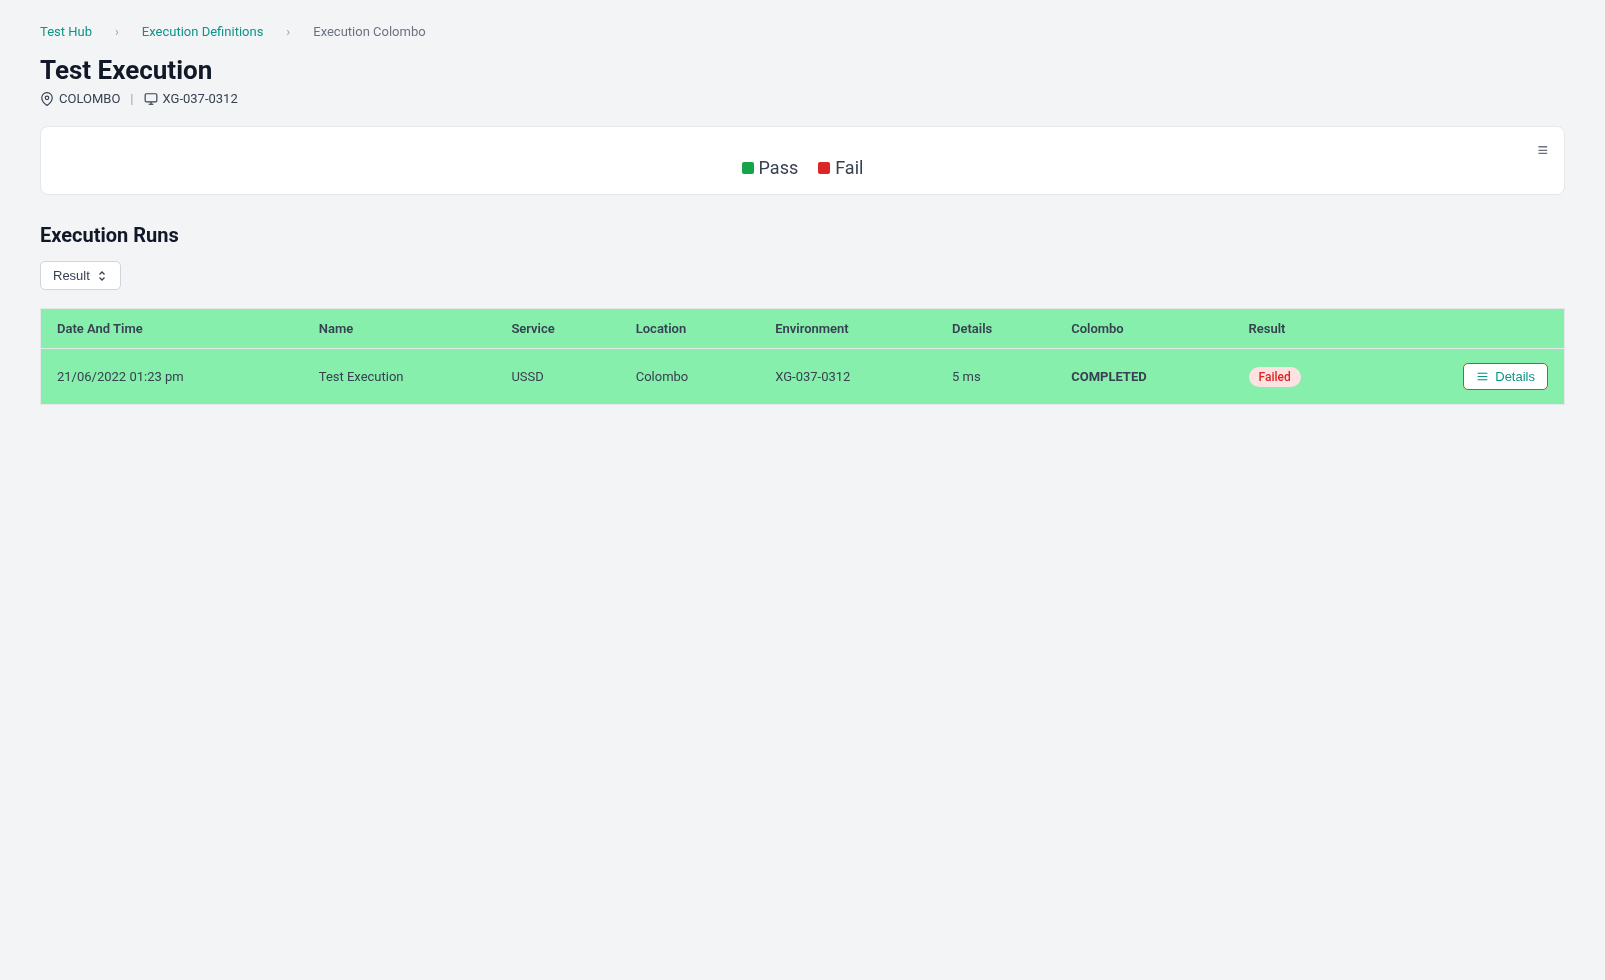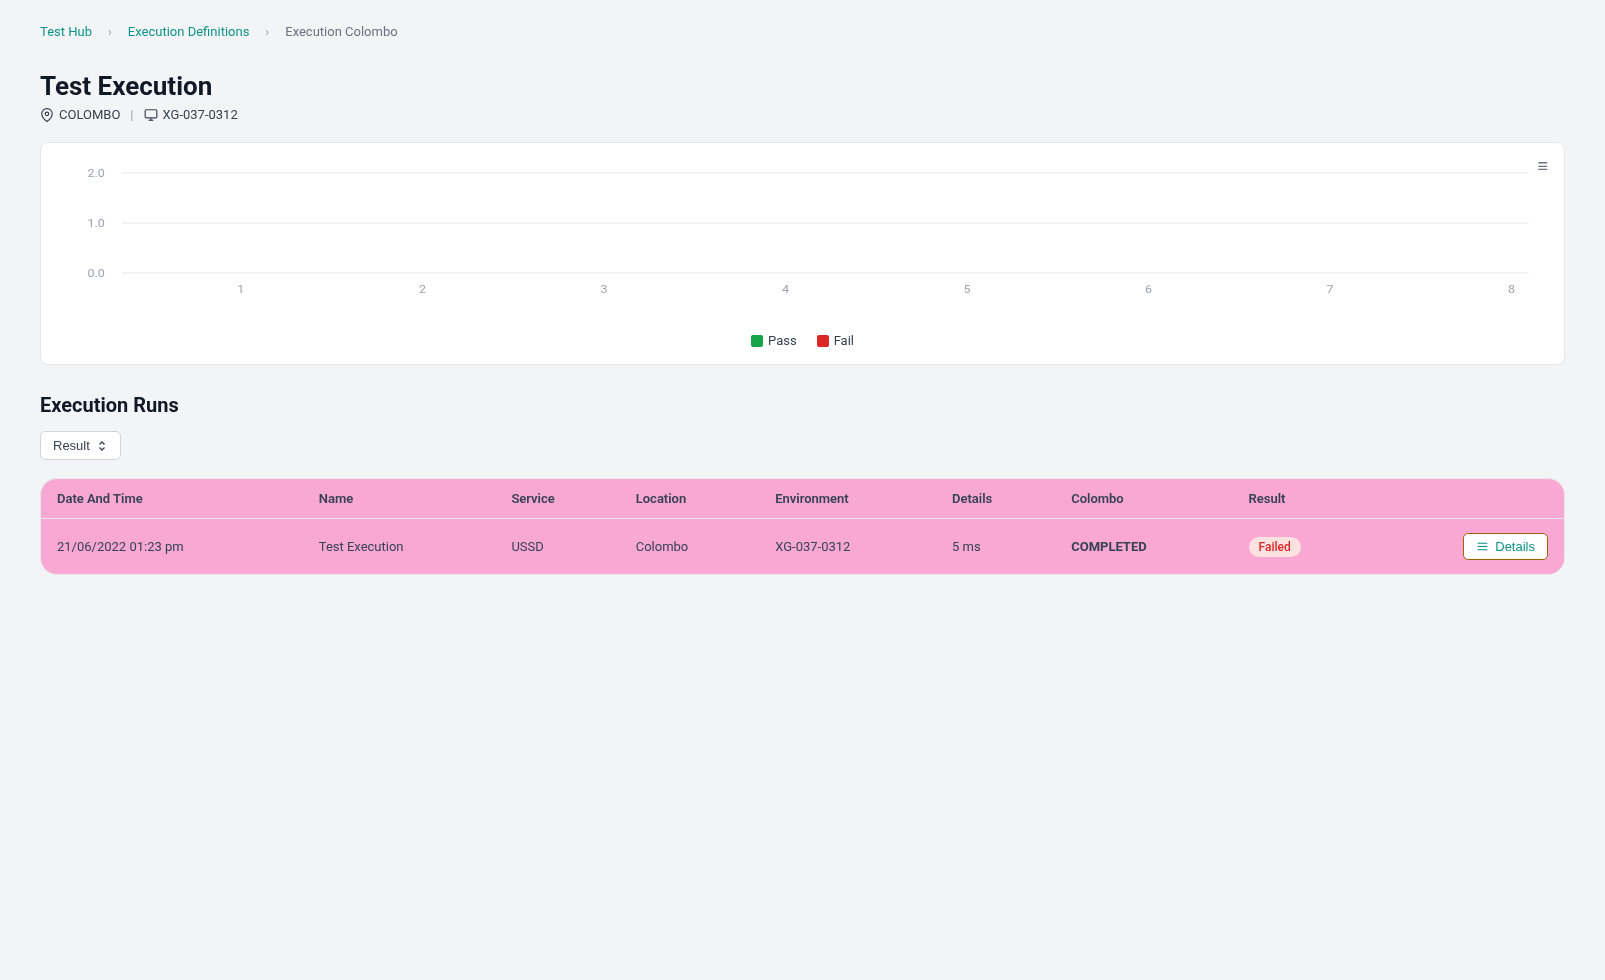--- a/index.html
+++ b/index.html
@@ -12,23 +12,23 @@
     }
     .page-container {
       padding: 24px 40px;
       max-width: 1605px;
       margin: 0 auto;
     }
     
     .breadcrumb {
       display: flex;
       align-items: center;
-      gap: 16px;
-      font-size: 13px;
-      margin-bottom: 32px;
+      gap: 23px;
+      font-size: 13px;
+      margin-bottom: 16px;
       color: #6b7280;
     }
     .breadcrumb a {
       color: #0d9488;
       text-decoration: none;
       cursor: pointer;
     }
     .breadcrumb-sep { color: #9ca3af; }
     .breadcrumb-current { color: #6b7280; }
 
@@ -78,21 +78,21 @@
       width: 100%;
       height: 160px;
       position: relative;
     }
     .chart-legend {
       display: flex;
       align-items: center;
       justify-content: center;
       gap: 20px;
       margin-top: 10px;
-      font-size: 13px;
+      font-size: 18px;
       color: #374151;
     }
     .legend-item {
       display: flex;
       align-items: center;
       gap: 5px;
     }
     .legend-dot {
       width: 12px;
       height: 12px;
@@ -117,22 +117,22 @@
       background: #fff;
       padding: 6px 12px;
       font-size: 13px;
       color: #374151;
       cursor: pointer;
       margin-bottom: 18px;
     }
 
     
     .table-wrapper {
-      background: #f9a8d4;
-      border-radius: 17px;
+      background: #86efac;
+      border-radius: 0;
       border: 1px solid #e5e7eb;
       overflow: hidden;
     }
     table {
       width: 100%;
       border-collapse: collapse;
     }
     thead tr {
       border-bottom: 1px solid #e5e7eb;
     }
@@ -232,41 +232,20 @@
         <line x1="12" y1="17" x2="12" y2="21"></line>
       </svg>
       <span>XG-037-0312</span>
     </div>
   </div>
 
   
   <div class="chart-card">
     <div class="chart-menu-icon">≡</div>
 
-    <div class="chart-area">
-      <svg class="chart-svg" viewBox="0 0 1300 140" preserveAspectRatio="none">
-
-        <line class="grid-line" x1="50" y1="10" x2="1290" y2="10"></line>
-        <line class="grid-line" x1="50" y1="60" x2="1290" y2="60"></line>
-        <line class="grid-line" x1="50" y1="110" x2="1290" y2="110"></line>
-
-        <text class="y-axis-label" x="35" y="14" text-anchor="end">2.0</text>
-        <text class="y-axis-label" x="35" y="64" text-anchor="end">1.0</text>
-        <text class="y-axis-label" x="35" y="114" text-anchor="end">0.0</text>
-
-        <text class="axis-label" x="155" y="130" text-anchor="middle">1</text>
-        <text class="axis-label" x="315" y="130" text-anchor="middle">2</text>
-        <text class="axis-label" x="475" y="130" text-anchor="middle">3</text>
-        <text class="axis-label" x="635" y="130" text-anchor="middle">4</text>
-        <text class="axis-label" x="795" y="130" text-anchor="middle">5</text>
-        <text class="axis-label" x="955" y="130" text-anchor="middle">6</text>
-        <text class="axis-label" x="1115" y="130" text-anchor="middle">7</text>
-        <text class="axis-label" x="1275" y="130" text-anchor="middle">8</text>
-      </svg>
-    </div>
 
     <div class="chart-legend">
       <div class="legend-item">
         <div class="legend-dot" style="background:#16a34a;"></div>
         <span>Pass</span>
       </div>
       <div class="legend-item">
         <div class="legend-dot" style="background:#dc2626;"></div>
         <span>Fail</span>
       </div>

